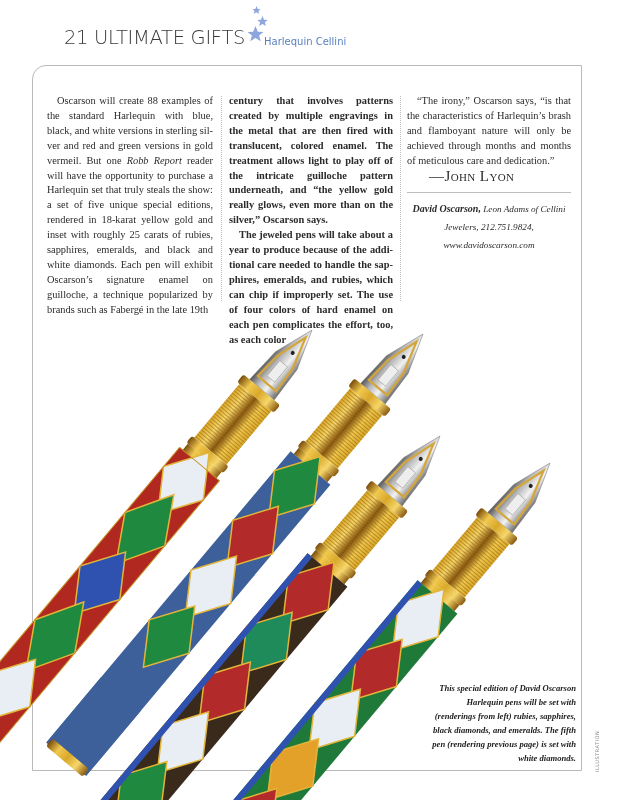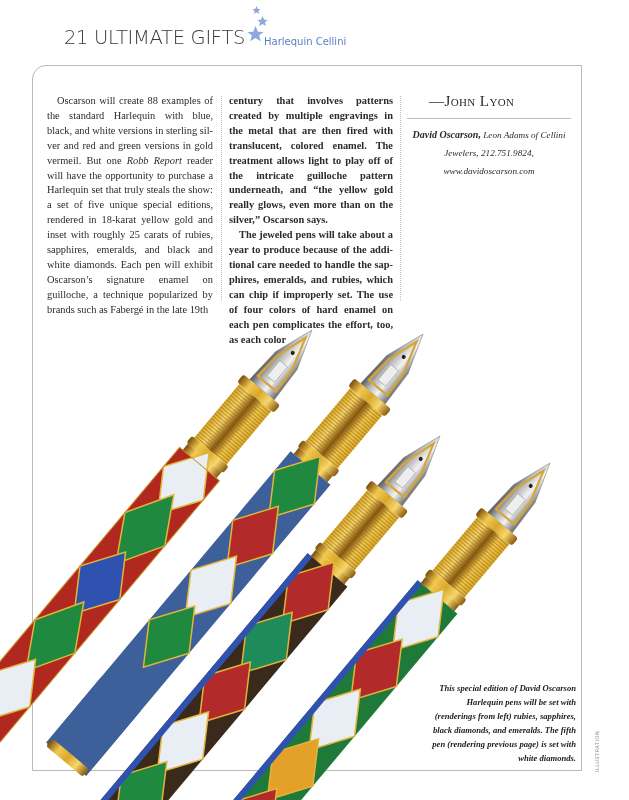--- a/index.html
+++ b/index.html
@@ -53,20 +53,21 @@
 </div>
 <div class="divider div1"></div>
 
 <div class="col col2">
   <p class="noindent">century that involves patterns created by multiple engravings in the metal that are then fired with translucent, colored enamel. The treatment allows light to play off of the intricate guil­loche pattern underneath, and “the yellow gold really glows, even more than on the silver,” Oscarson says.</p>
   <p>The jeweled pens will take about a year to produce because of the addi­tional care needed to handle the sap­phires, emeralds, and rubies, which can chip if improperly set. The use of four colors of hard enamel on each pen complicates the effort, too, as each color</p>
 </div>
 <div class="divider div2"></div>
 
 <div class="col col3">
+  <p>“The irony,” Oscarson says, “is that the characteristics of Harlequin’s brash and flamboyant nature will only be achieved through months and months of meticulous care and dedication.”</p>
   <p class="byline">—John Lyon</p>
   <hr class="credits-rule">
   <div class="credits">
     <b>David Oscarson,</b>
     <span>Leon Adams of Cellini Jewelers, 212.751.9824, www.davidoscarson.com</span>
   </div>
 </div>
 
 <svg class="photo" viewBox="0 300 629 500">
   <defs>

